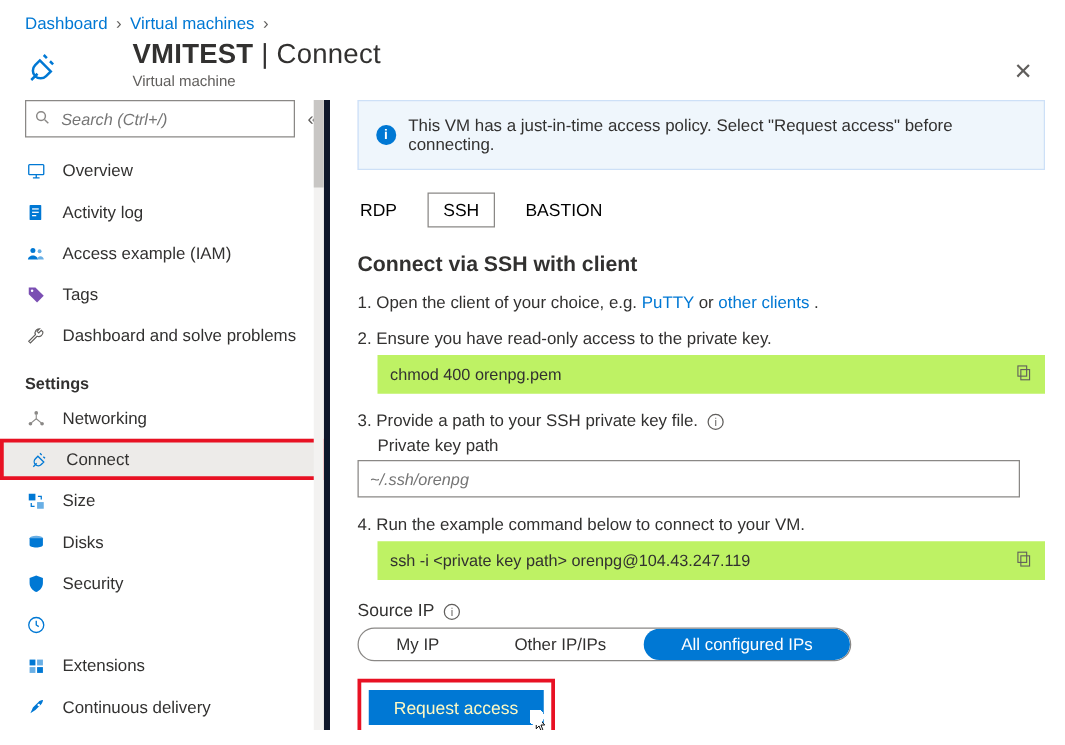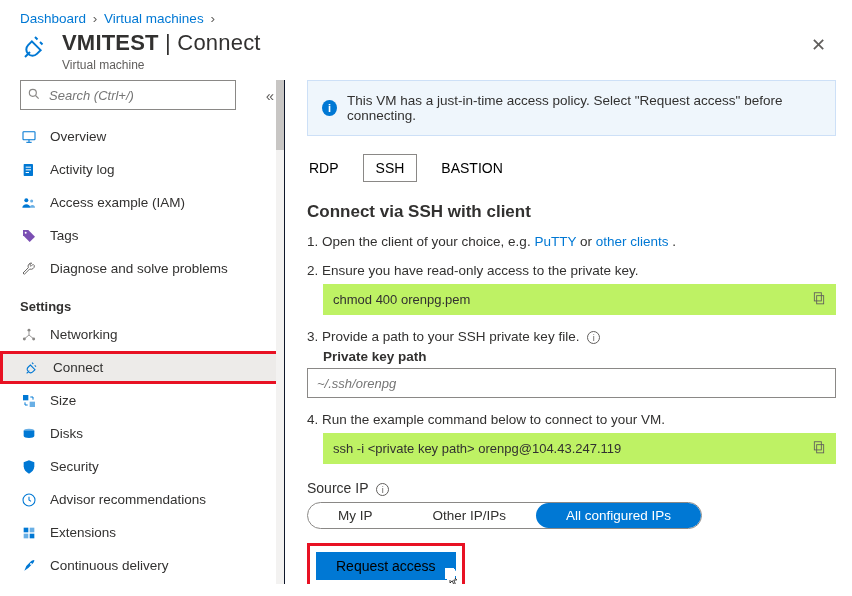--- a/index.html
+++ b/index.html
@@ -10,30 +10,30 @@
     background: #fff;
     width: 852px; height: 596px; overflow: hidden;
   }
   a { color:#0078d4; text-decoration:none; }
 
   
   .crumbs { padding: 11px 20px 4px; font-size:13.5px; color:#0078d4; }
   .crumbs .sep { color:#605e5c; padding:0 3px; }
 
   
-  .header { display:flex; align-items:flex-start; padding: 0 20px 8px 20px; }
+  .header { display:flex; align-items:flex-end; padding: 0 20px 8px 20px; gap: 44px; }
   .hdr-icon { margin-right:12px; margin-top:2px; }
   .hdr-txt h1 { font-size:22px; font-weight:600; letter-spacing:0.2px;}
   .hdr-txt h1 .light { font-weight:400; color:#323130;}
   .hdr-txt .sub { font-size:12px; color:#605e5c; margin-top:2px;}
   .close-btn { margin-left:auto; font-size:18px; color:#605e5c; cursor:pointer; padding:4px 6px;}
 
   
   .body { display:flex; height: calc(596px - 92px); }
-  .sidebar { width:285px; border-right:1px solid #0f172a; position:relative;}
+  .sidebar { width:264px; border-right:5px solid #0f172a; position:relative;}
   .sidebar-scroll { position:absolute; right:0; top:0; width:8px; height:100%; background:#f3f2f1;}
   .sidebar-thumb { position:absolute; right:0; top:0; width:8px; height:70px; background:#c8c6c4; border-radius:0;}
   .content { flex:1; padding: 0 16px 0 22px; overflow:auto;}
 
   .search-wrap { display:flex; align-items:center; padding:0 10px 10px 20px; }
   .search-input { flex:1; height:30px; border:1px solid #8a8886; padding:0 8px 0 28px; font-size:13px; font-style:italic; color:#605e5c; background:none;}
   .search-rel { position:relative; flex:1; }
   .search-rel .icon { position:absolute; left:7px; top:7px; color:#8a8886;}
   .collapse { margin-left:10px; color:#605e5c; font-size:15px; cursor:pointer;}
 
@@ -53,31 +53,31 @@
   .tabs { margin-top:18px; display:flex; gap:22px; font-size:14px; }
   .tab { padding:6px 2px; color:#000000; cursor:pointer;}
   .tab.boxed { border:1px solid #8a8886; padding:5px 12px; }
   
   h2.section { font-size:17px; font-weight:600; margin:20px 0 12px; }
 
   .steps { font-size:13.5px; }
   .steps .step { margin-bottom:14px; }
   .code-block { background:#bef264; padding:7px 10px; font-size:13px; margin:6px 0 0 16px; display:flex; align-items:center; justify-content:space-between;}
   .code-block .copy { color:#605e5c; cursor:pointer;}
-  .sublabel { margin:5px 0 4px 16px; font-size:13.5px;font-weight:bold; }
+  .sublabel { margin:5px 0 4px 16px; font-size:13.5px; }
   .text-input { width: 100%; max-width: 530px; height:30px; border:1px solid #8a8886; padding:0 9px; font-size:13px; font-style:italic; color:#8a8886;}
   .info-icon { display:inline-block; width:13px; height:13px; border:1px solid #605e5c; border-radius:50%; font-size:9px; text-align:center; line-height:12px; color:#605e5c; margin-left:4px;}
 
   .source-row { margin-top:16px; font-size:14px;}
   .pill-group { margin-top:6px; border:1px solid #8a8886; border-radius:20px; display:inline-flex; align-items:center; overflow:hidden; }
   .pill { padding:5px 30px; font-size:13.5px; cursor:pointer;}
   .pill.sel { background:#0078d4; color:#fff; border-radius:14px;}
 
   .req-wrap { display:inline-block; padding:6px; margin-top:14px; }
-  .req-btn { background:#0078d4; color:#000000; border:none; padding:6px 20px; font-size:14px; cursor:pointer;}
+  .req-btn { background:#0078d4; color:#fef9c3; border:none; padding:6px 20px; font-size:14px; cursor:pointer;}
   .cursor { position:relative; display:inline-block; }
   .cursor::after {
     content:""; position:absolute; right:-4px; bottom:-6px;
     width:15px; height:18px;
     background:
       radial-gradient(circle at 30% 30%, #fff 40%, transparent 41%);
   }
   .cursor svg { position:absolute; right:-6px; bottom:-10px; }
 
 </style>
@@ -163,21 +163,21 @@
             </svg>
           </span>
         <span>Tags</span>
       </li>
       <li>
         <span class="icon">
             <svg width="16" height="16" viewBox="0 0 24 24">
               <path d="M20 7a5 5 0 0 1-7 5L5 20l-2-2 8-8a5 5 0 0 1 5-7l-3 3 2 2 3-3z" fill="none" stroke="#605e5c" stroke-width="1.4"></path>
             </svg>
           </span>
-        <span>Diagnose and solve problems</span>
+        <span>Dashboard and solve problems</span>
       </li>
 
       <li class="section-heading">Settings</li>
 
       <li>
         <span class="icon">
             <svg width="16" height="16" viewBox="0 0 24 24">
               <circle cx="12" cy="5" r="2.2" fill="#8a8886"></circle>
               <circle cx="5" cy="18" r="2.2" fill="#8a8886"></circle>
               <circle cx="19" cy="18" r="2.2" fill="#8a8886"></circle>
@@ -222,21 +222,20 @@
           </span>
         <span>Security</span>
       </li>
       <li>
         <span class="icon">
             <svg width="16" height="16" viewBox="0 0 24 24">
               <circle cx="12" cy="12" r="9" fill="none" stroke="#0078d4" stroke-width="1.6"></circle>
               <path d="M12 7v5l3 2" stroke="#0078d4" stroke-width="1.6" fill="none"></path>
             </svg>
           </span>
-        <span>Advisor recommendations</span>
       </li>
       <li>
         <span class="icon">
             <svg width="16" height="16" viewBox="0 0 24 24">
               <rect x="4" y="4" width="7" height="7" fill="#0078d4"></rect>
               <rect x="13" y="4" width="7" height="7" fill="#69afe5"></rect>
               <rect x="4" y="13" width="7" height="7" fill="#69afe5"></rect>
               <rect x="13" y="13" width="7" height="7" fill="#0078d4"></rect>
             </svg>
           </span>

